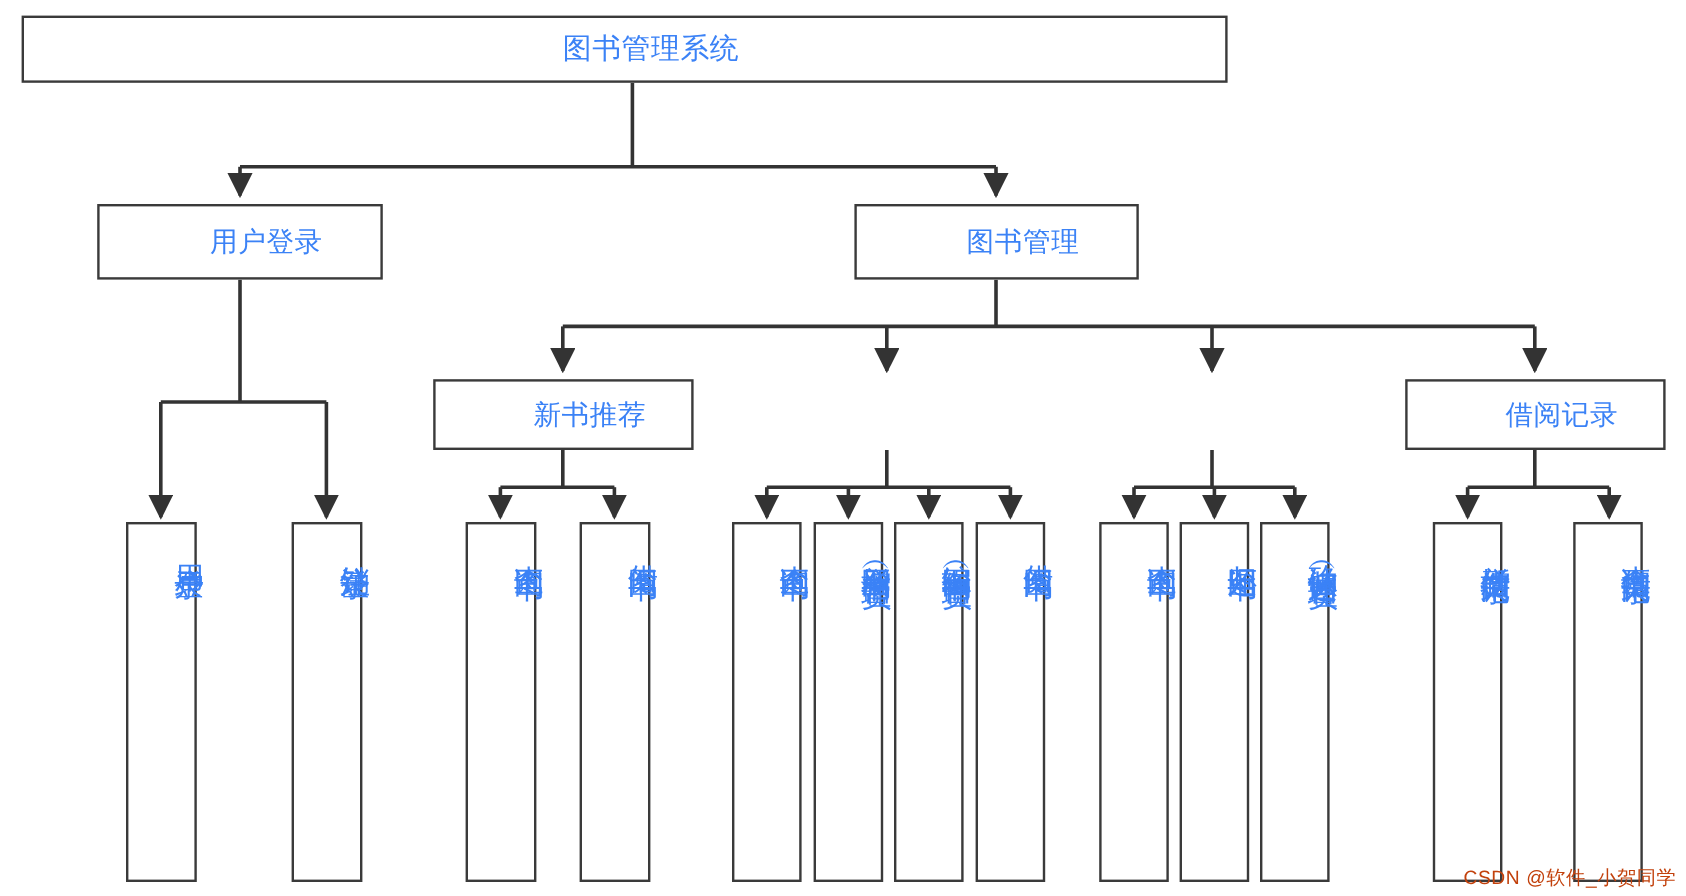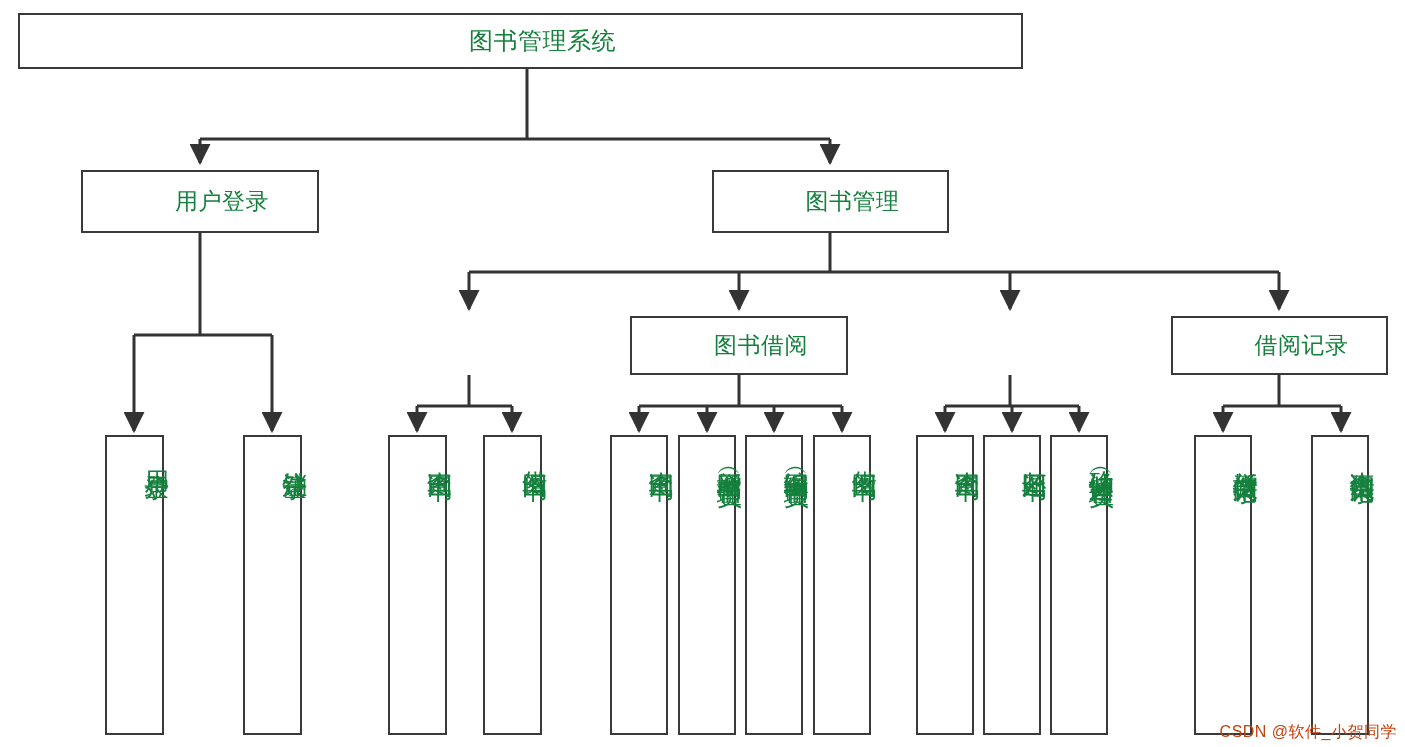--- a/index.html
+++ b/index.html
@@ -26,21 +26,21 @@
     pointer-events: none;
   }
   .node {
     position: absolute;
     box-sizing: border-box;
     background: #ffffff;
     border: 2px solid #3a3a3a;
     display: flex;
     align-items: center;
     justify-content: center;
-    color: #15803d;
+    color: #3b82f6;
     padding-left: 44px;
   }
   .node .label {
     display: block;
     text-align: center;
     line-height: 1.18;
     white-space: nowrap;
   }
   .node.horizontal .label {
     font-size: 23px;
@@ -127,22 +127,22 @@
     <span class="label">图书管理系统</span>
   </div>
 
   <div class="node horizontal" style="left:81px; top:170px; width:238px; height:63px;">
     <span class="label">用户登录</span>
   </div>
   <div class="node horizontal" style="left:712px; top:170px; width:237px; height:63px;">
     <span class="label">图书管理</span>
   </div>
 
-  <div class="node horizontal" style="left:630px; top:316px; width:218px; height:59px;">
-    <span class="label">图书借阅</span>
+  <div class="node horizontal" style="left:361px; top:316px; width:217px; height:59px;">
+    <span class="label">新书推荐</span>
   </div>
   <div class="node horizontal" style="left:1171px; top:316px; width:217px; height:59px;align-items:center;">
     <span class="label">借阅记录</span>
   </div>
 
   <div class="node vertical" style="left:105px; top:435px; width:59px; height:300px;">
     <span class="label">用户登录</span>
   </div>
   <div class="node vertical" style="left:243px; top:435px; width:59px; height:300px;">
     <span class="label">注销登录</span>

